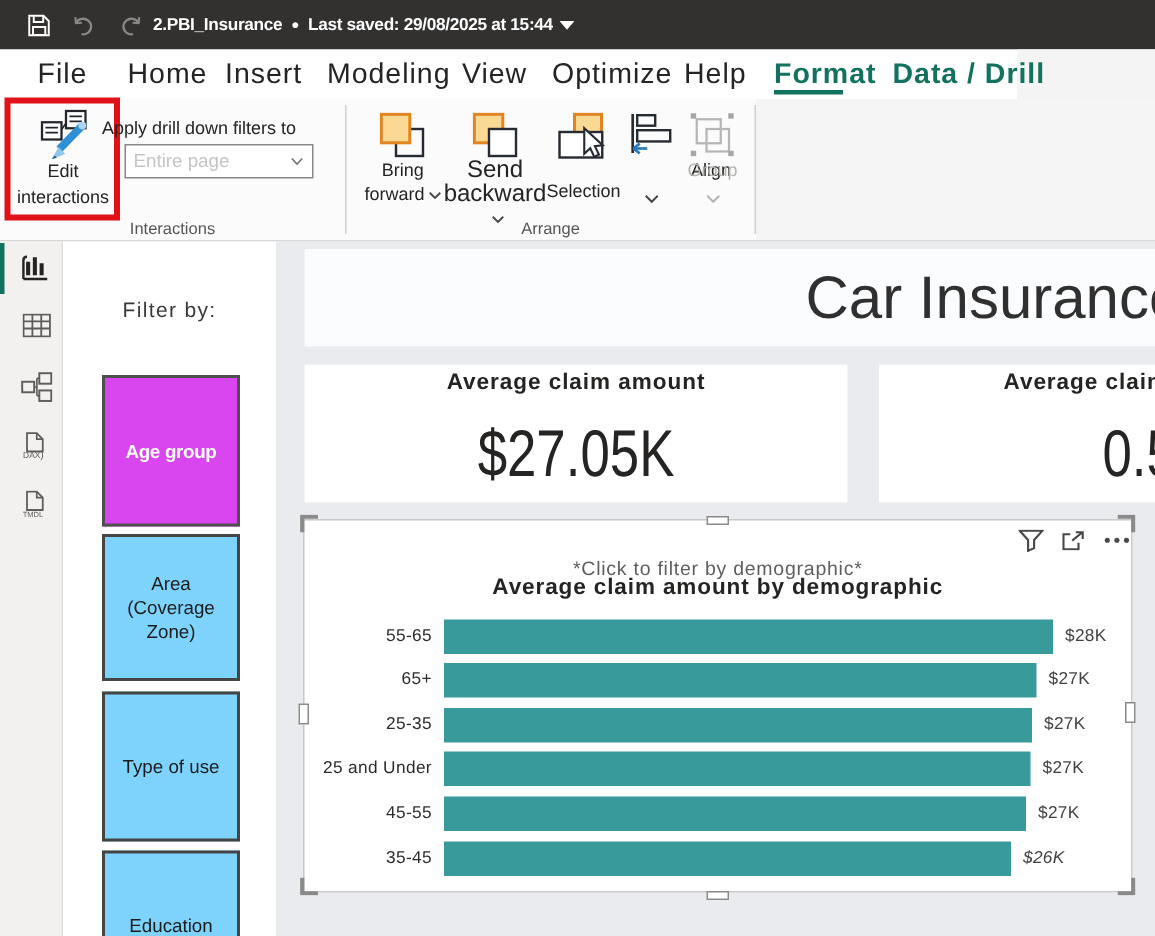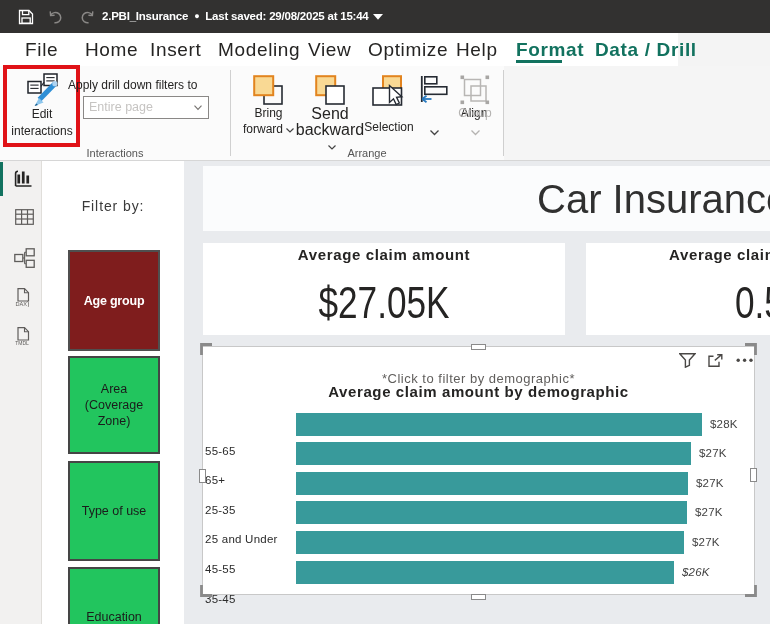--- a/index.html
+++ b/index.html
@@ -164,26 +164,26 @@
 <svg class="a" style="left:15px;top:327px;" width="20" height="19" viewBox="0 0 20 19">
   <path d="M3,0.7 H9.5 L13.5,4.7 V13 H3 Z" fill="none" stroke="#5f5d5b" stroke-width="1.2"></path>
   <path d="M9.5,0.7 V4.7 H13.5" fill="none" stroke="#5f5d5b" stroke-width="1.1"></path>
   <text x="0.2" y="17.6" font-size="5" fill="#5f5d5b" font-family="Liberation Sans">TMDL</text>
 </svg>
 
 <div class="a" style="left:42px;top:161px;width:728px;height:463px;background:#e9ebee;"></div>
 <div class="a" style="left:42px;top:161px;width:142px;height:463px;background:#fff;"></div>
 <div class="a tc" style="left:63px;top:198px;width:100px;font-size:14px;letter-spacing:0.9px;color:#3a3a3a;">Filter by:</div>
 
-<div class="a fb" style="top:250px;height:101px;background:#7f1d1d;border-color:#4f4f4f;color:#fff;font-weight:600;letter-spacing:-0.2px;">Age group</div>
+<div class="a fb" style="top:250px;height:101px;background:#d946ef;border-color:#4f4f4f;color:#fff;font-weight:600;letter-spacing:-0.2px;">Age group</div>
 <div class="a fb" style="top:356px;height:98px;">Area<br>(Coverage<br>Zone)</div>
 <div class="a fb" style="top:461px;height:100px;">Type of use</div>
 <div class="a fb" style="top:567px;height:100px;">Education</div>
 <style>
-.fb{left:68px;width:92px;background:#22c55e;border:2px solid #454545;box-sizing:border-box;
+.fb{left:68px;width:92px;background:#7dd3fc;border:2px solid #454545;box-sizing:border-box;
     color:#1b1b1b;font-size:12.5px;line-height:16px;display:flex;align-items:center;
     justify-content:center;text-align:center;}
 </style>
 
 <div class="a" style="left:203px;top:166px;width:567px;height:65px;background:#fbfcfd;overflow:hidden;">
   <div class="a" style="left:334px;top:0;height:65px;line-height:67px;font-size:40px;font-weight:400;color:#303030;white-space:nowrap;">Car Insurance Claims</div>
 </div>
 
 <div class="a" style="left:203px;top:243px;width:362px;height:92px;background:#fff;">
   <div class="a tc" style="left:0;top:3px;width:362px;font-size:15px;font-weight:700;letter-spacing:0.65px;color:#252423;">Average claim amount</div>
@@ -224,21 +224,21 @@
   <div class="a br" style="top:184px;width:388px;"></div>
   <div class="a br" style="top:214px;width:378px;"></div>
   <div class="a vl" style="top:66px;left:507px;">$28K</div>
   <div class="a vl" style="top:95px;left:496px;">$27K</div>
   <div class="a vl" style="top:125px;left:493px;">$27K</div>
   <div class="a vl" style="top:154px;left:492px;">$27K</div>
   <div class="a vl" style="top:184px;left:489px;">$27K</div>
   <div class="a vl" style="top:214px;left:479px;font-style:italic;">$26K</div>
 </div>
 <style>
-.cl{left:2px;width:83px;height:23px;line-height:23px;font-size:11.5px;letter-spacing:0.25px;color:#2b2b2b;margin-top:27px;}
+.cl{left:2px;width:83px;height:23px;line-height:23px;text-align:right;font-size:11.5px;letter-spacing:0.25px;color:#2b2b2b;}
 .br{left:93px;height:23px;background:#389a9b;}
 .vl{height:23px;line-height:23px;font-size:11.5px;letter-spacing:0.2px;color:#424242;}
 </style>
 
 <svg class="a" style="left:200px;top:343px;" width="12" height="12" viewBox="0 0 12 12" fill="none" stroke="#8a8a8a" stroke-width="2.8">
     <path d="M1.5,12 V1.5 H12"></path>
   </svg>
 <svg class="a" style="left:745px;top:343px;" width="12" height="12" viewBox="0 0 12 12" fill="none" stroke="#8a8a8a" stroke-width="2.8">
     <path d="M0,1.5 H10.5 V12"></path>
   </svg>

